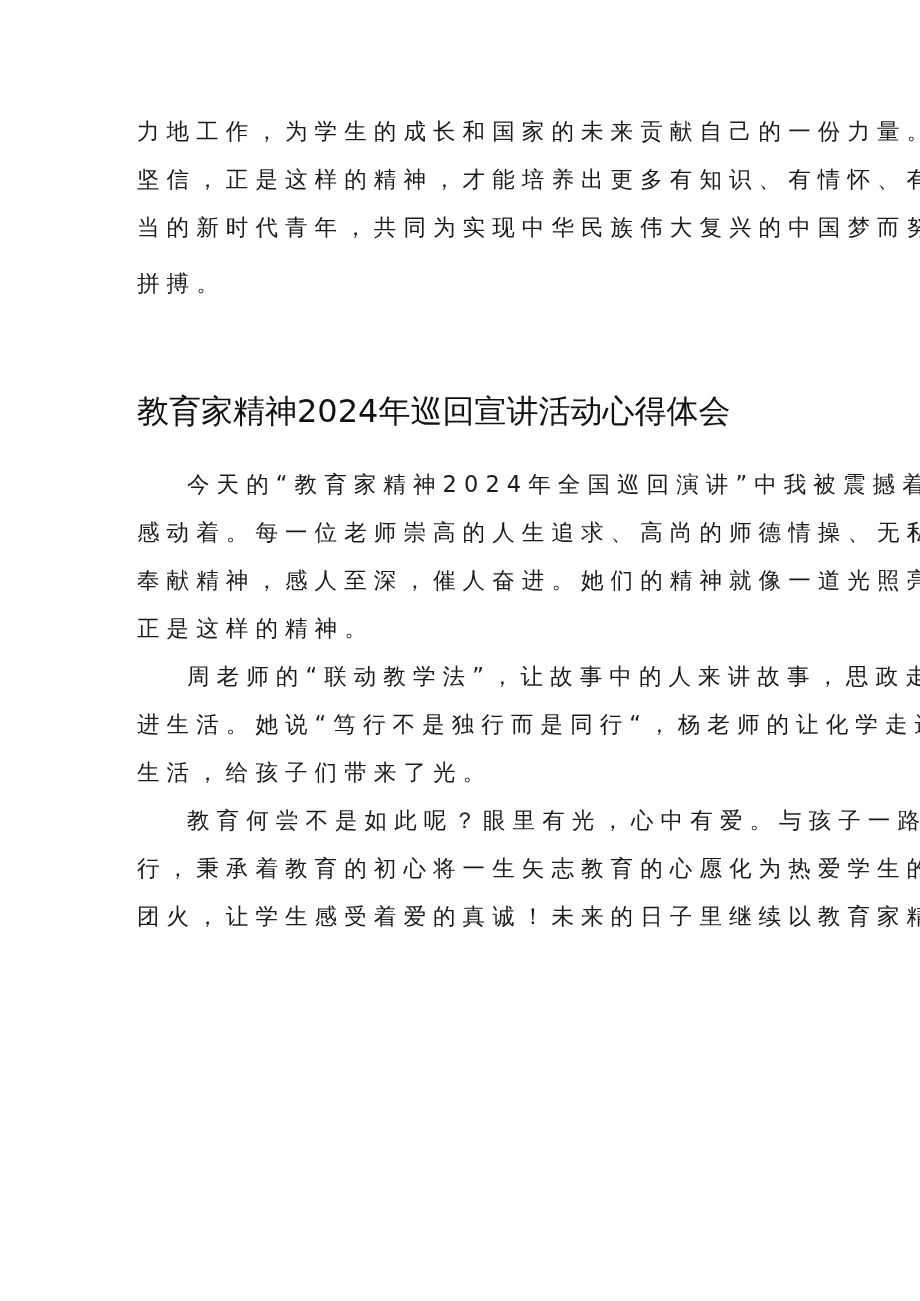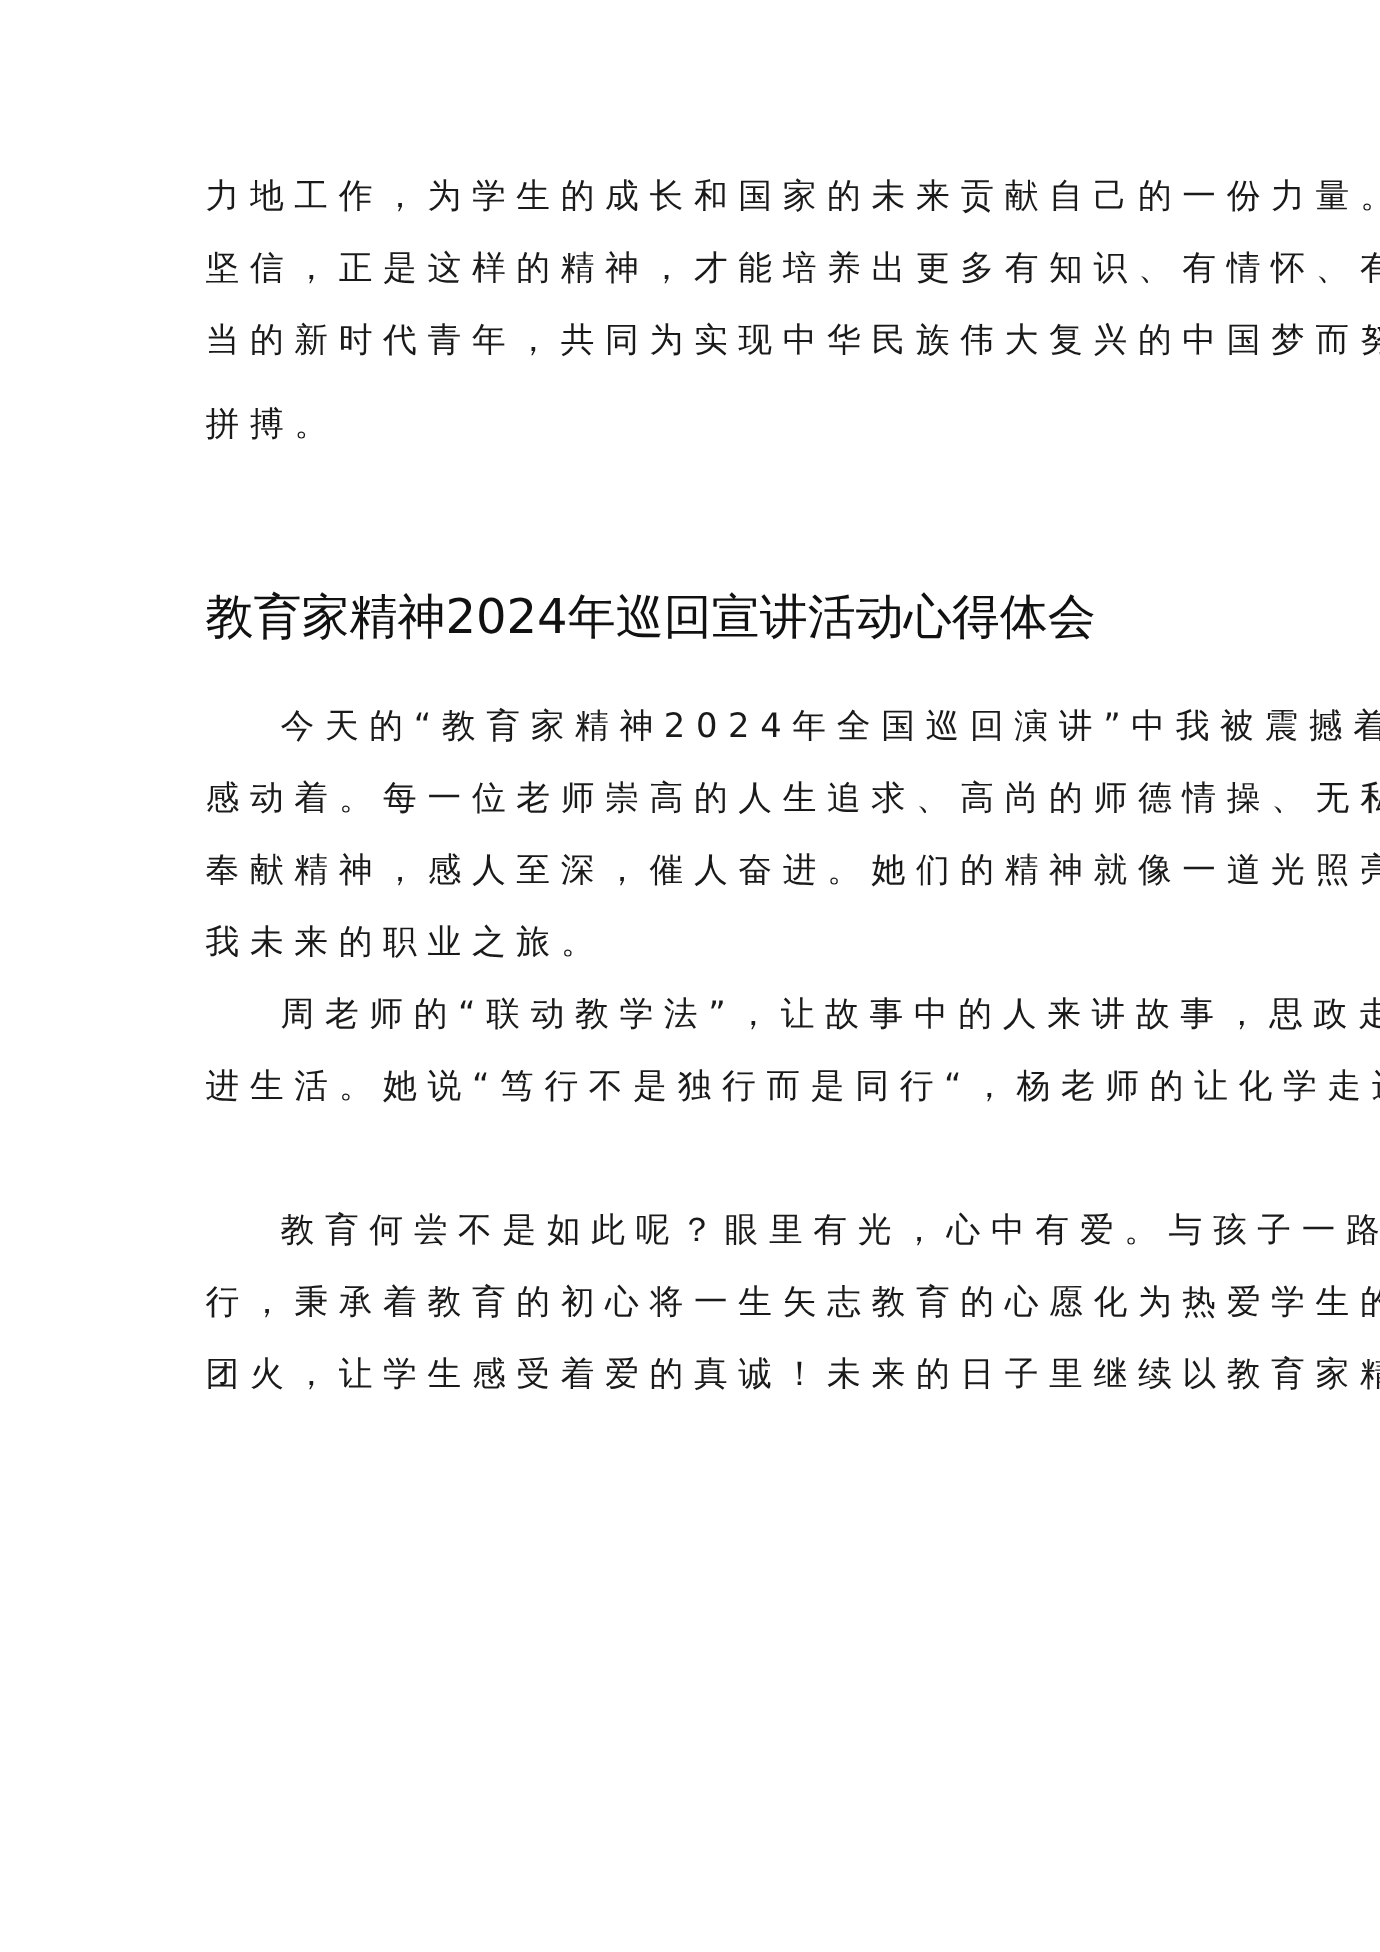--- a/index.html
+++ b/index.html
@@ -20,22 +20,23 @@
   <div class="line" style="top:116px">力地工作，为学生的成长和国家的未来贡献自己的一份力量。我</div>
   <div class="line" style="top:164px">坚信，正是这样的精神，才能培养出更多有知识、有情怀、有担</div>
   <div class="line" style="top:212px">当的新时代青年，共同为实现中华民族伟大复兴的中国梦而努力</div>
   <div class="line" style="top:268px">拼搏。</div>
 
   <div class="title">教育家精神2024年巡回宣讲活动心得体会</div>
 
   <div class="line indent" style="top:469px">今天的“教育家精神2024年全国巡回演讲”中我被震撼着、</div>
   <div class="line" style="top:517px">感动着。每一位老师崇高的人生追求、高尚的师德情操、无私的</div>
   <div class="line" style="top:565px">奉献精神，感人至深，催人奋进。她们的精神就像一道光照亮了</div>
-  <div class="line" style="top:613px">我未来的职业之旅。</div>
+  <div class="line" style="top:613px">正是这样的精神。</div>
 
   <div class="line indent" style="top:661px">周老师的“联动教学法”，让故事中的人来讲故事，思政走</div>
   <div class="line" style="top:709px">进生活。她说“笃行不是独行而是同行“，杨老师的让化学走进</div>
+  <div class="line" style="top:757px">生活，给孩子们带来了光。</div>
 
   <div class="line indent" style="top:805px">教育何尝不是如此呢？眼里有光，心中有爱。与孩子一路同</div>
   <div class="line" style="top:853px">行，秉承着教育的初心将一生矢志教育的心愿化为热爱学生的一</div>
   <div class="line" style="top:901px">团火，让学生感受着爱的真诚！未来的日子里继续以教育家精神</div>
 
 </div>
 
 </body></html>

